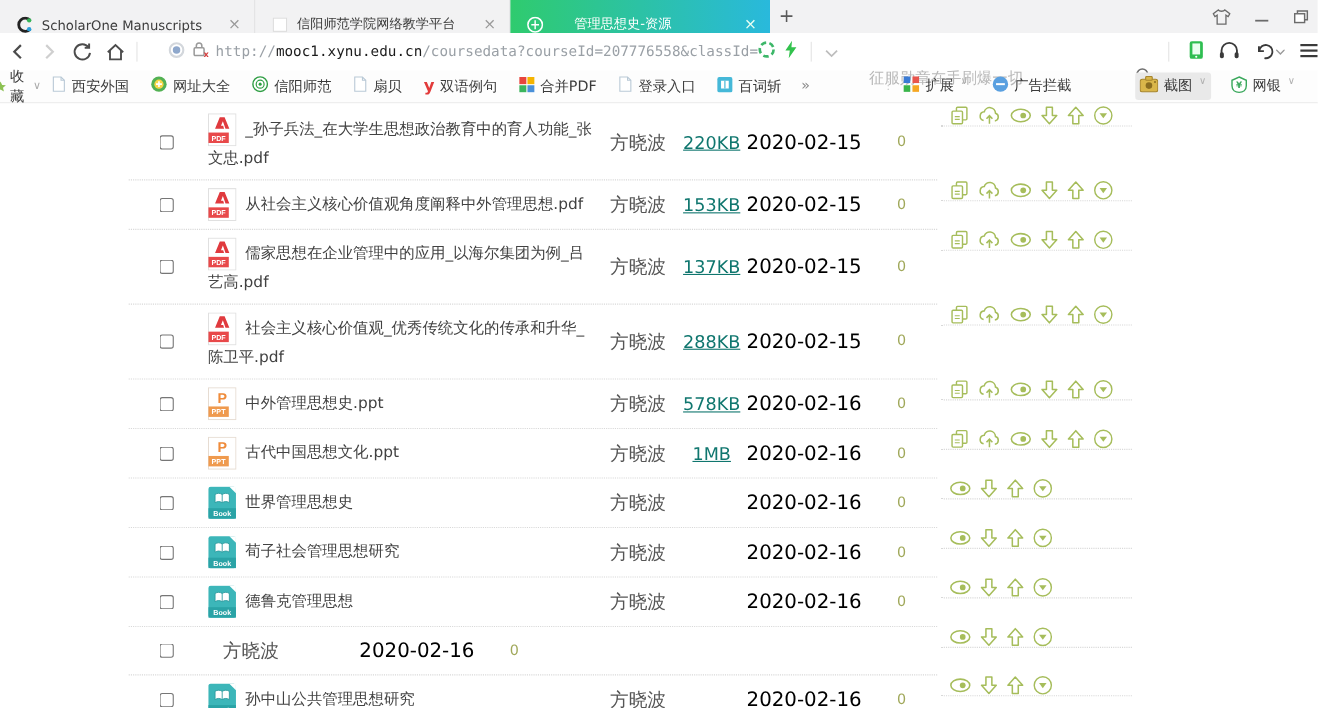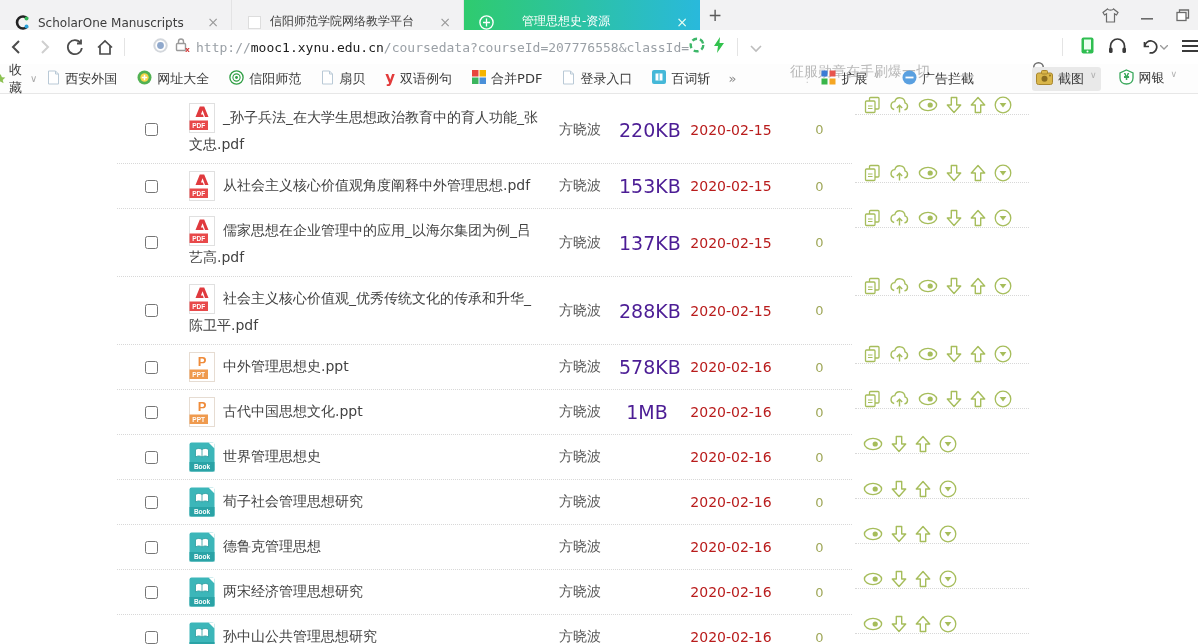--- a/index.html
+++ b/index.html
@@ -54,23 +54,23 @@
   .content { padding:2px 0 0 117px; background:#fff; }
   .row { display:flex; align-items:flex-start; }
   .row-left { width:735px; display:flex; align-items:center; min-height:44px;
               border-bottom:1px dotted #d8d8d8; }
   .row-right { width:174px; margin-left:3px; display:flex; align-items:center; gap:8px;
                padding-left:8px; border-bottom:1px dotted #d8d8d8; }
   .col-check { width:72px; display:flex; justify-content:flex-start; padding-left:28px; }
   .col-check input { width:13px; height:13px; accent-color:#ccc; }
   .col-name { width:352px; font-size:14px; color:#424242; line-height:1.65; padding:7px 0; word-break:break-all; }
   .file-icon { display:inline-block; width:26px; height:30px; vertical-align:middle; margin-right:8px; }
-  .col-uploader { width:78px; text-align:center; font-size:14px; color:#565656; }
-  .col-size { width:56px; text-align:center; font-size:19px; color:#4c1d95; }
-  .col-date { width:112px; text-align:center; font-size:14px; color:#b91c1c; }
+  .col-uploader { width:78px; text-align:center; font-size:17px; color:#565656; }
+  .col-size { width:56px; text-align:center; font-size:16px; color:#0f766e;text-decoration:underline; }
+  .col-date { width:112px; text-align:center; font-size:18px; color:#000000; }
   .col-count { width:65px; text-align:center; font-size:13px; color:#a0a85a; }
   .action { display:inline-flex; align-items:center; }
 </style>
 </head>
 <body>
 
 <div class="tabbar">
   <div class="tab">
     <span class="tab-favicon">
       <svg width="15" height="15" viewBox="0 0 15 15">
@@ -838,30 +838,20 @@
             </svg>
           </span>
         </div>
   </div>
 
   <div class="row">
     <div class="row-left">
       <div class="col-check">
         <input type="checkbox" style="">
       </div>
-      <div class="col-name">
-        <span class="file-icon"><svg width="26" height="30" viewBox="0 0 26 30">
-                <rect x="0.5" y="0.5" width="25" height="29" rx="2" fill="#3cb6b9"></rect>
-                <path d="M19.5 0.5 H25.5 V6.5 Z" fill="#fff"></path>
-                <path d="M6.5 7.5 c2.2-1.4 4.3-1.4 6.5 0 c2.2-1.4 4.3-1.4 6.5 0 V15 c-2.2-1.4-4.3-1.4-6.5 0 c-2.2-1.4-4.3-1.4-6.5 0 Z" fill="#fff" stroke="#2a9a9d" stroke-width="0.8"></path>
-                <path d="M13 7.5 V15" stroke="#2a9a9d" stroke-width="0.8"></path>
-                <rect x="0.5" y="20" width="25" height="9.5" fill="#2aa3a6"></rect>
-                <text x="13" y="27.3" font-size="6.5" fill="#fff" text-anchor="middle" font-family="sans-serif" font-weight="bold">Book</text>
-              </svg></span><span class="file-name">两宋经济管理思想研究</span>
-      </div>
       <div class="col-uploader">方晓波</div>
       <div class="col-size"></div>
       <div class="col-date">2020-02-16</div>
       <div class="col-count">0</div>
     </div>
     <div class="row-right">
           <span class="action">
             <svg width="20" height="14" viewBox="0 0 20 14">
               <ellipse cx="10" cy="7" rx="8.6" ry="5.6" fill="none" stroke="#a6bd5b" stroke-width="1.4"></ellipse>
               <circle cx="12.2" cy="7" r="2.6" fill="#a6bd5b"></circle>

